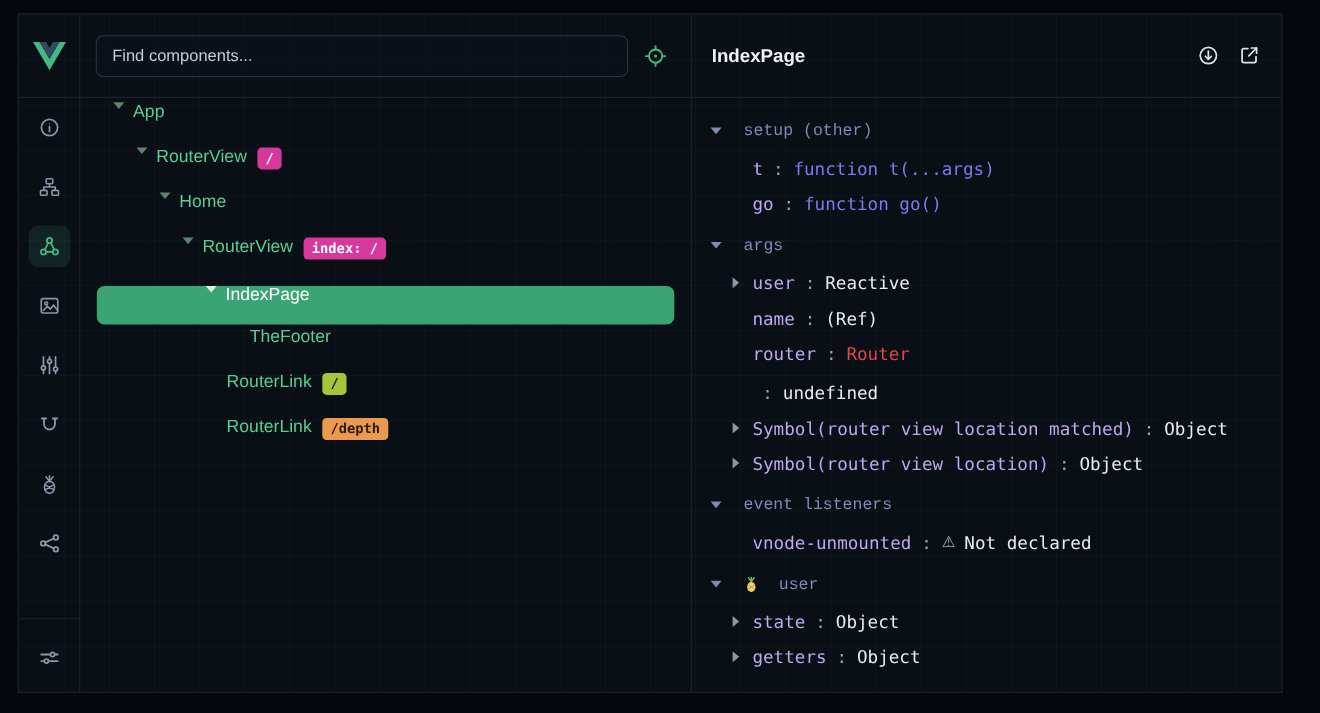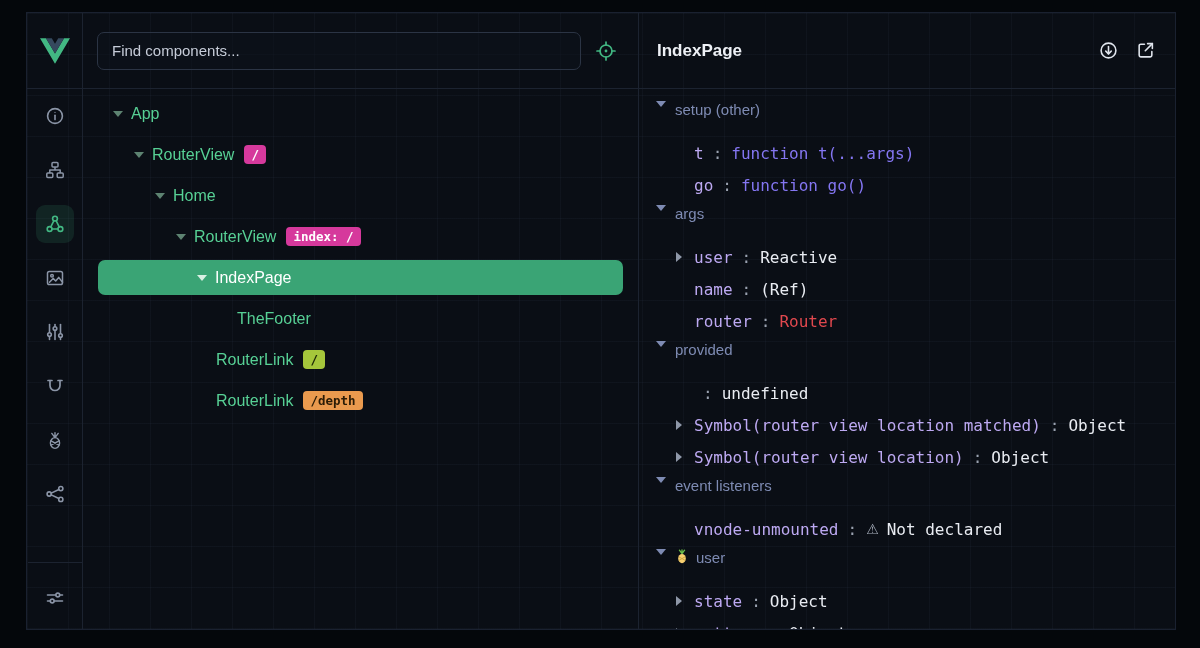--- a/index.html
+++ b/index.html
@@ -3,21 +3,21 @@
 <meta charset="utf-8">
 <style>
   html,body{margin:0;padding:0;}
   body{
     width:1200px;height:648px;overflow:hidden;
     background:#04070b;
     font-family:"Liberation Sans",sans-serif;
     -webkit-font-smoothing:antialiased;
   }
   .app{
-    position:absolute;left:26px;top:12px;width:1150px;height:618px;
+    position:absolute;left:16px;top:12px;width:1150px;height:618px;
     background-color:#0a0e15;
     background-image:
       linear-gradient(rgba(130,145,180,0.05) 1px,transparent 1px),
       linear-gradient(90deg,rgba(130,145,180,0.05) 1px,transparent 1px);
     background-size:41px 41px;
     border:1px solid #1a2130;
     display:grid;
     grid-template-columns:56px 556px 1fr;
     grid-template-rows:76px 1fr;
     box-sizing:border-box;
@@ -40,36 +40,36 @@
   .search-input::placeholder{color:#c6ccd8;opacity:1;}
   .target-btn{margin-left:15px;display:flex;cursor:pointer;}
 
   
   .nav-item{width:38px;height:38px;flex:none;display:flex;align-items:center;justify-content:center;border-radius:9px;color:#8b95a7;cursor:pointer;}
   .nav-item.active{background:rgba(66,184,131,0.13);color:#42b883;}
   .nav-spacer{flex:1;}
   .nav-div{width:54px;height:1px;background:#1c2330;flex:none;}
 
   
-  .trow{height:41px;display:flex;align-items:center;font-size:16px;color:#57d095;cursor:pointer;}
+  .trow{height:41px;display:flex;align-items:flex-start;font-size:16px;color:#57d095;cursor:pointer;}
   .tcaret{width:0;height:0;border-left:5.5px solid transparent;border-right:5.5px solid transparent;border-top:6.5px solid #5d8371;margin-right:8px;flex:none;}
   .tcaret.blank{border:none;width:11px;height:1px;}
   .tname{white-space:nowrap;}
   .badge{margin-left:10px;font-size:12.5px;font-weight:700;padding:2px 7px;border-radius:4px;line-height:1.25;font-family:"DejaVu Sans Mono",monospace;white-space:nowrap;}
   .badge.pink{background:#d6399c;color:#ffffff;}
   .badge.yellow{background:#a5c63b;color:#1c2606;}
   .badge.orange{background:#ea9a4e;color:#2b1c06;}
   .trow.selected{background:#3aa475;height:35px;margin:3px 15px;border-radius:7px;color:#ffffff;}
   .trow.selected .tcaret{border-top-color:#d9f0e4;}
 
   
   .insp-title{font-size:17px;font-weight:600;color:#eef1f6;flex:1;padding-left:6px;}
   .hicon{display:flex;margin-left:18px;color:#dfe4ec;cursor:pointer;}
   .sec{margin-bottom:4px;}
-  .sec-h{height:36px;display:flex;align-items:flex-start;gap:9px;padding-left:17px;color:#7e8bb3;font-size:15px;cursor:pointer;}
+  .sec-h{height:36px;display:flex;align-items:center;gap:20px;padding-left:17px;color:#7e8bb3;font-size:15px;cursor:pointer;font-family:Liberation Mono, monospace;}
   .scaret{width:0;height:0;border-left:5px solid transparent;border-right:5px solid transparent;border-top:6px solid #7e8bb3;flex:none;}
   .prow{height:32px;display:flex;align-items:center;padding-left:37px;font-family:"DejaVu Sans Mono",monospace;font-size:16px;white-space:nowrap;cursor:default;}
   .rcaret{width:18px;flex:none;display:flex;align-items:center;}
   .rcaret.exp::before{content:"";width:0;height:0;border-top:5px solid transparent;border-bottom:5px solid transparent;border-left:6px solid #8e97a8;}
   .key{color:#bda9f2;}
   .sep{color:#9aa2b0;margin:0 9px;}
   .val{color:#e9ecf2;}
   .val.fn{color:#8476f2;}
   .val.err{color:#e0484e;}
   .warn-ic{color:#a9b0bd;font-size:14px;margin-right:8px;font-family:"DejaVu Sans",sans-serif;}
@@ -288,24 +288,20 @@
       </div>
       <div class="prow">
         <span class="rcaret"></span>
         <span class="key">router</span>
         <span class="sep">:</span>
         <span class="val err">Router</span>
       </div>
     </div>
 
     <div class="sec">
-      <div class="sec-h">
-        <span class="scaret"></span>
-        <span>provided</span>
-      </div>
       <div class="prow">
         <span class="rcaret"></span>
         <span class="sep">:</span>
         <span class="val">undefined</span>
       </div>
       <div class="prow">
         <span class="rcaret exp"></span>
         <span class="key">Symbol(router view location matched)</span>
         <span class="sep">:</span>
         <span class="val">Object</span>

